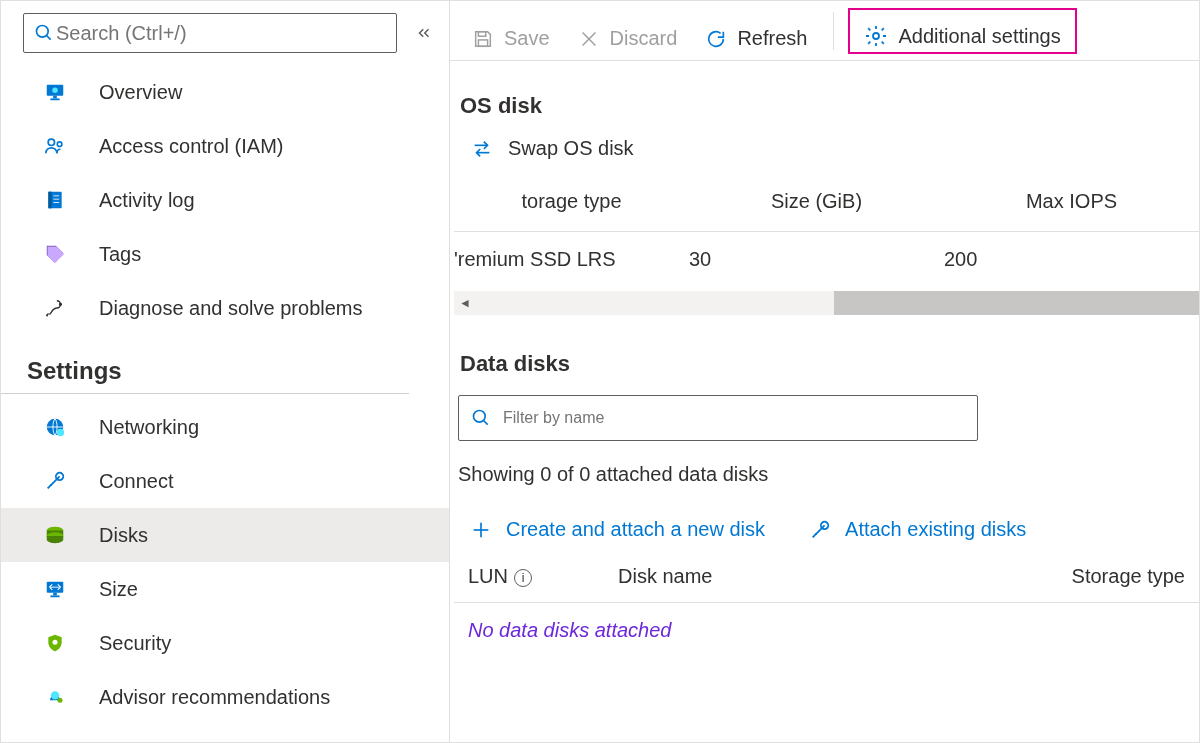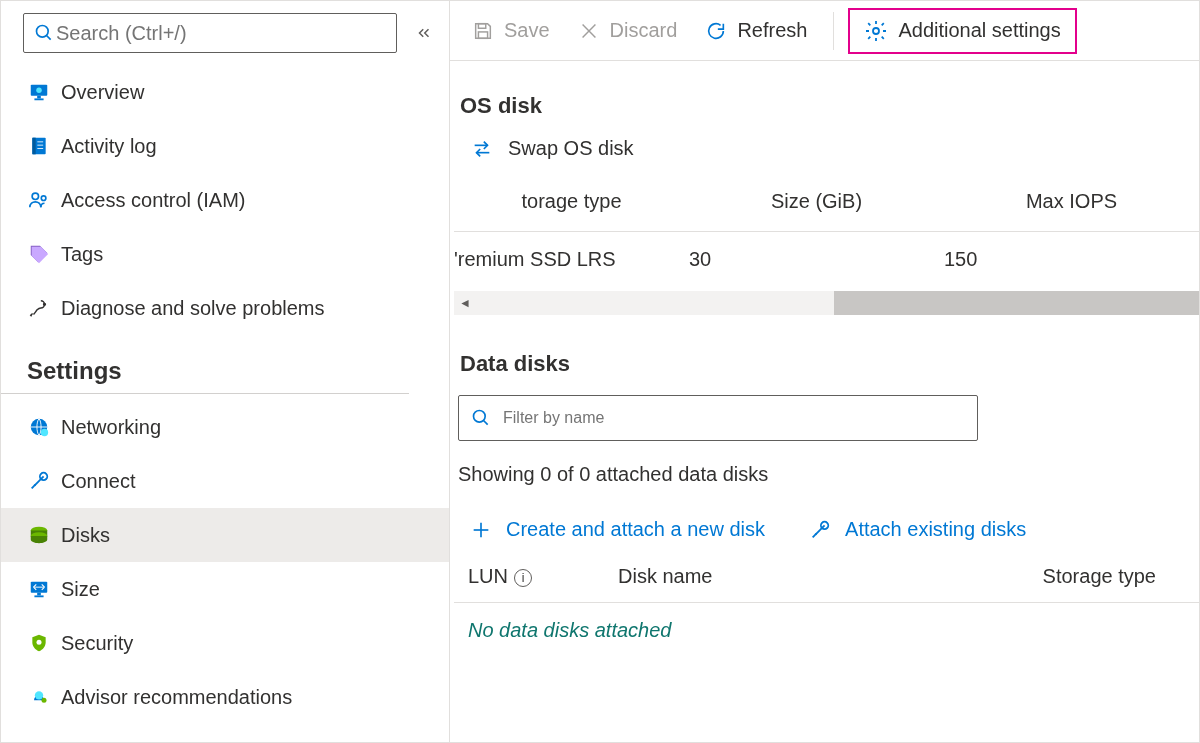--- a/index.html
+++ b/index.html
@@ -13,28 +13,28 @@
   
   .sidebar-scroll::-webkit-scrollbar { width: 16px; }
   .sidebar-scroll::-webkit-scrollbar-track { background: #f3f2f1; }
   .sidebar-scroll::-webkit-scrollbar-thumb { background: #c8c6c4; }
 
   .search-row { display: flex; align-items: center; padding: 12px 10px 12px 22px; gap: 12px; }
   .search-box { flex: 1; display: flex; align-items: center; border: 1px solid #605e5c; border-radius: 2px; height: 40px; padding: 0 10px; }
   .search-box input { border: none; outline: none; font-size: 20px; flex: 1; color: #605e5c; background: transparent; }
   .collapse-btn { width: 30px; height: 30px; display:flex; align-items:center; justify-content:center; cursor:pointer; }
 
-  .nav-item { display: flex; align-items: center; height: 54px; padding-left: 26px; gap: 10px; cursor: pointer; font-size: 20px; }
+  .nav-item { display: flex; align-items: center; height: 54px; padding-left: 42px; gap: 32px; cursor: pointer; font-size: 20px; }
   .nav-item.selected { background: #edebe9; }
   .nav-item .ico { width: 24px; height: 24px; display: flex; align-items: center; justify-content: center; flex: none; }
   .section-header { font-size: 24px; font-weight: 600; padding: 22px 0 8px 26px; border-bottom: 1px solid #d2d0ce; margin-right: 40px; margin-bottom: 6px; }
 
   .main { flex: 1; display: flex; flex-direction: column; overflow: hidden; }
   .toolbar { height: 60px; border-bottom: 1px solid #e1dfdd; display: flex; align-items: center; padding: 0 10px; gap: 4px; }
-  .tb-btn { display:flex; align-items:center; gap:10px; font-size:20px; height:38px; padding:0 12px; cursor:pointer; }
+  .tb-btn { display:flex; align-items:flex-end; gap:10px; font-size:20px; height:38px; padding:0 12px; cursor:pointer; }
   .tb-btn.disabled { color:#a19f9d; cursor:default; }
   .tb-btn.disabled svg { stroke:#a19f9d; }
   .tb-sep { width:1px; height:38px; background:#e1dfdd; margin:0 10px; }
   .tb-highlight { border:2px solid #e3008c; padding:4px 14px; height:46px; }
 
   .content { padding: 22px 0 0 4px; overflow:hidden; flex:1; }
   .h2 { font-size:22px; font-weight:600; padding-left:6px; margin:10px 0 18px; }
   .swap-row { display:flex; align-items:center; gap:14px; padding-left:16px; margin-bottom:30px; }
   .swap-row span { font-size:20px; }
 
@@ -52,21 +52,21 @@
   .filter-box { display:flex; align-items:center; border:1px solid #605e5c; border-radius:2px; height:46px; padding:0 12px; gap:10px; width:520px; margin-left:4px;}
   .filter-box input { border:none; outline:none; font-size:16px; color:#3b82f6; flex:1; background:transparent;}
 
   .link-row { display:flex; gap:44px; padding:32px 0 24px 16px;align-items:center; }
   .link-btn { display:flex; align-items:center; gap:14px; color:#0078d4; font-size:20px; cursor:pointer;}
 
   table.dd { width:100%; border-collapse:collapse; font-size:20px; }
   table.dd th { text-align:left; font-weight:400; padding:0 0 14px 14px; border-bottom:1px solid #e1dfdd;}
   .ddcol1 { width:150px; }
   .ddcol2 { width:380px;}
-  .nodata { font-style:italic; color:#0f766e; font-size:20px; padding:16px 0 0 14px; }
+  .nodata { font-style:italic; color:#6d28d9; font-size:20px; padding:16px 0 0 14px; }
 
   .info-ico { display:inline-flex; width:18px; height:18px; border:1px solid #605e5c; border-radius:50%; align-items:center; justify-content:center; font-size:12px; font-style:normal; margin-left:6px; vertical-align:middle;}
 </style>
 </head>
 <body>
 
 <div class="layout">
 
   <div class="sidebar">
     <div class="search-row">
@@ -93,41 +93,41 @@
               <rect x="10" y="16" width="4" height="3" fill="#0078d4"></rect>
               <rect x="7" y="19" width="10" height="2" fill="#0078d4"></rect>
               <circle cx="12" cy="10" r="3" fill="#50e6ff"></circle>
             </svg>
         </span>
         <span>Overview</span>
       </div>
 
       <div class="nav-item">
         <span class="ico">
+          <svg width="24" height="22" viewBox="0 0 24 24" fill="none" stroke="#0078d4" stroke-width="1.8">
+              <circle cx="8" cy="8" r="3.5"></circle>
+              <path d="M2 20c0-4 3-6 6-6s6 2 6 6"></path>
+              <circle cx="17" cy="10" r="2.5"></circle>
+              <path d="M14 20c0-3 2-4.5 4-4.5"></path>
+            </svg>
+        </span>
+        <span>Access control (IAM)</span>
+      </div>
+
+      <div class="nav-item">
+        <span class="ico">
           <svg width="20" height="22" viewBox="0 0 24 24">
               <rect x="4" y="2" width="16" height="20" rx="1" fill="#0078d4"></rect>
               <rect x="4" y="2" width="4" height="20" fill="#005a9e"></rect>
               <line x1="10" y1="7" x2="17" y2="7" stroke="#fff"></line>
               <line x1="10" y1="11" x2="17" y2="11" stroke="#fff"></line>
               <line x1="10" y1="15" x2="17" y2="15" stroke="#fff"></line>
             </svg>
         </span>
         <span>Activity log</span>
-      </div>
-
-      <div class="nav-item">
-        <span class="ico">
-          <svg width="24" height="22" viewBox="0 0 24 24" fill="none" stroke="#0078d4" stroke-width="1.8">
-              <circle cx="8" cy="8" r="3.5"></circle>
-              <path d="M2 20c0-4 3-6 6-6s6 2 6 6"></path>
-              <circle cx="17" cy="10" r="2.5"></circle>
-              <path d="M14 20c0-3 2-4.5 4-4.5"></path>
-            </svg>
-        </span>
-        <span>Access control (IAM)</span>
       </div>
 
       <div class="nav-item">
         <span class="ico">
           <svg width="22" height="22" viewBox="0 0 24 24">
               <path d="M3 3 L13 3 L21 11 L11 21 L3 13 Z" fill="#8661c5"></path>
               <circle cx="7" cy="7" r="1.5" fill="#fff"></circle>
               <path d="M6 6 L16 6 L24 14 L14 24 L6 16 Z" fill="#c9a8ff" transform="translate(-2,-2)"></path>
             </svg>
         </span>
@@ -267,21 +267,21 @@
       <table class="os">
         <tbody>
             <tr>
           <th class="oscol1">torage type</th>
           <th class="oscol2">Size (GiB)</th>
           <th class="oscol3">Max IOPS</th>
         </tr>
         <tr>
           <td>'remium SSD LRS</td>
           <td>30</td>
-          <td>150</td>
+          <td>200</td>
         </tr>
       </tbody>
         </table>
       <div class="hscroll">
         <div class="track">
             <span class="arrow">◄</span>
           </div>
       </div>
 
       <div class="h2" style="margin-top:36px">Data disks</div>
@@ -312,20 +312,20 @@
             </svg>
           <span>Attach existing disks</span>
         </div>
       </div>
 
       <table class="dd">
         <tbody>
             <tr>
           <th class="ddcol1"><span>LUN</span><span class="info-ico">i</span></th>
           <th class="ddcol2">Disk name</th>
-          <th style="text-align:right; padding-right:43px">Storage type</th>
+          <th style="text-align:right; padding-right:14px">Storage type</th>
         </tr>
       </tbody>
         </table>
       <div class="nodata">No data disks attached</div>
     </div>
   </div>
 </div>
 
 </body></html>

